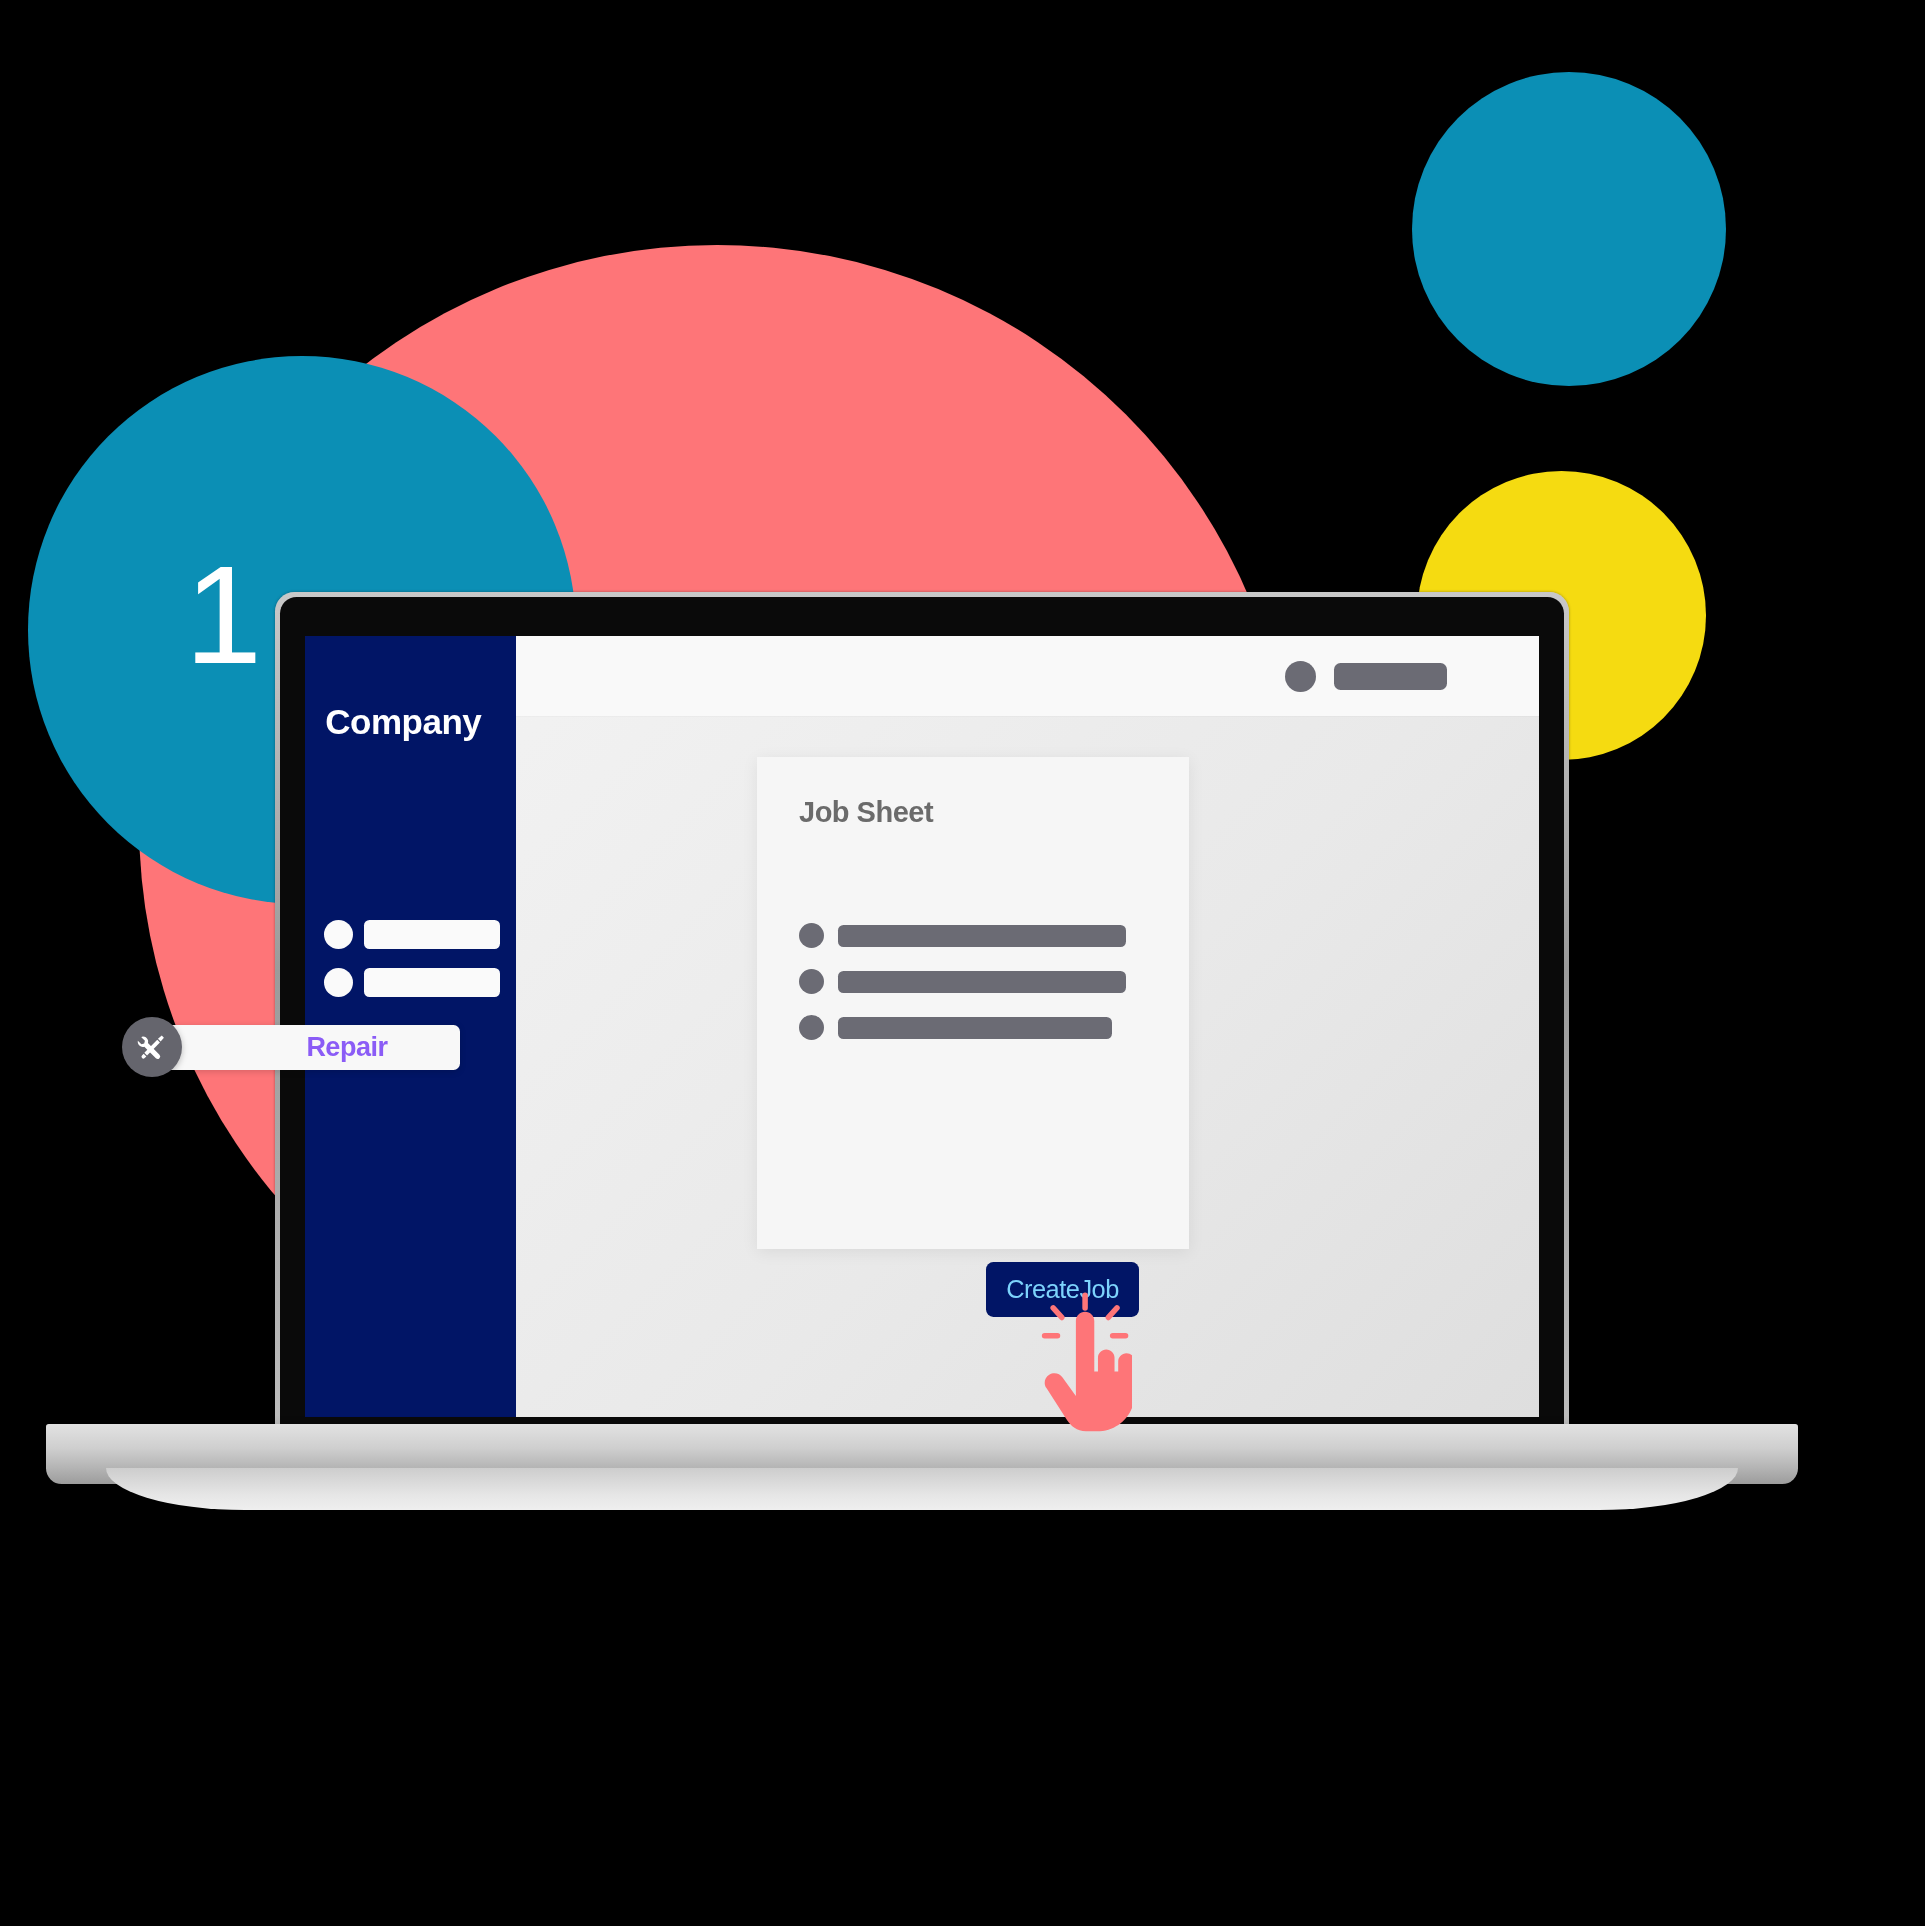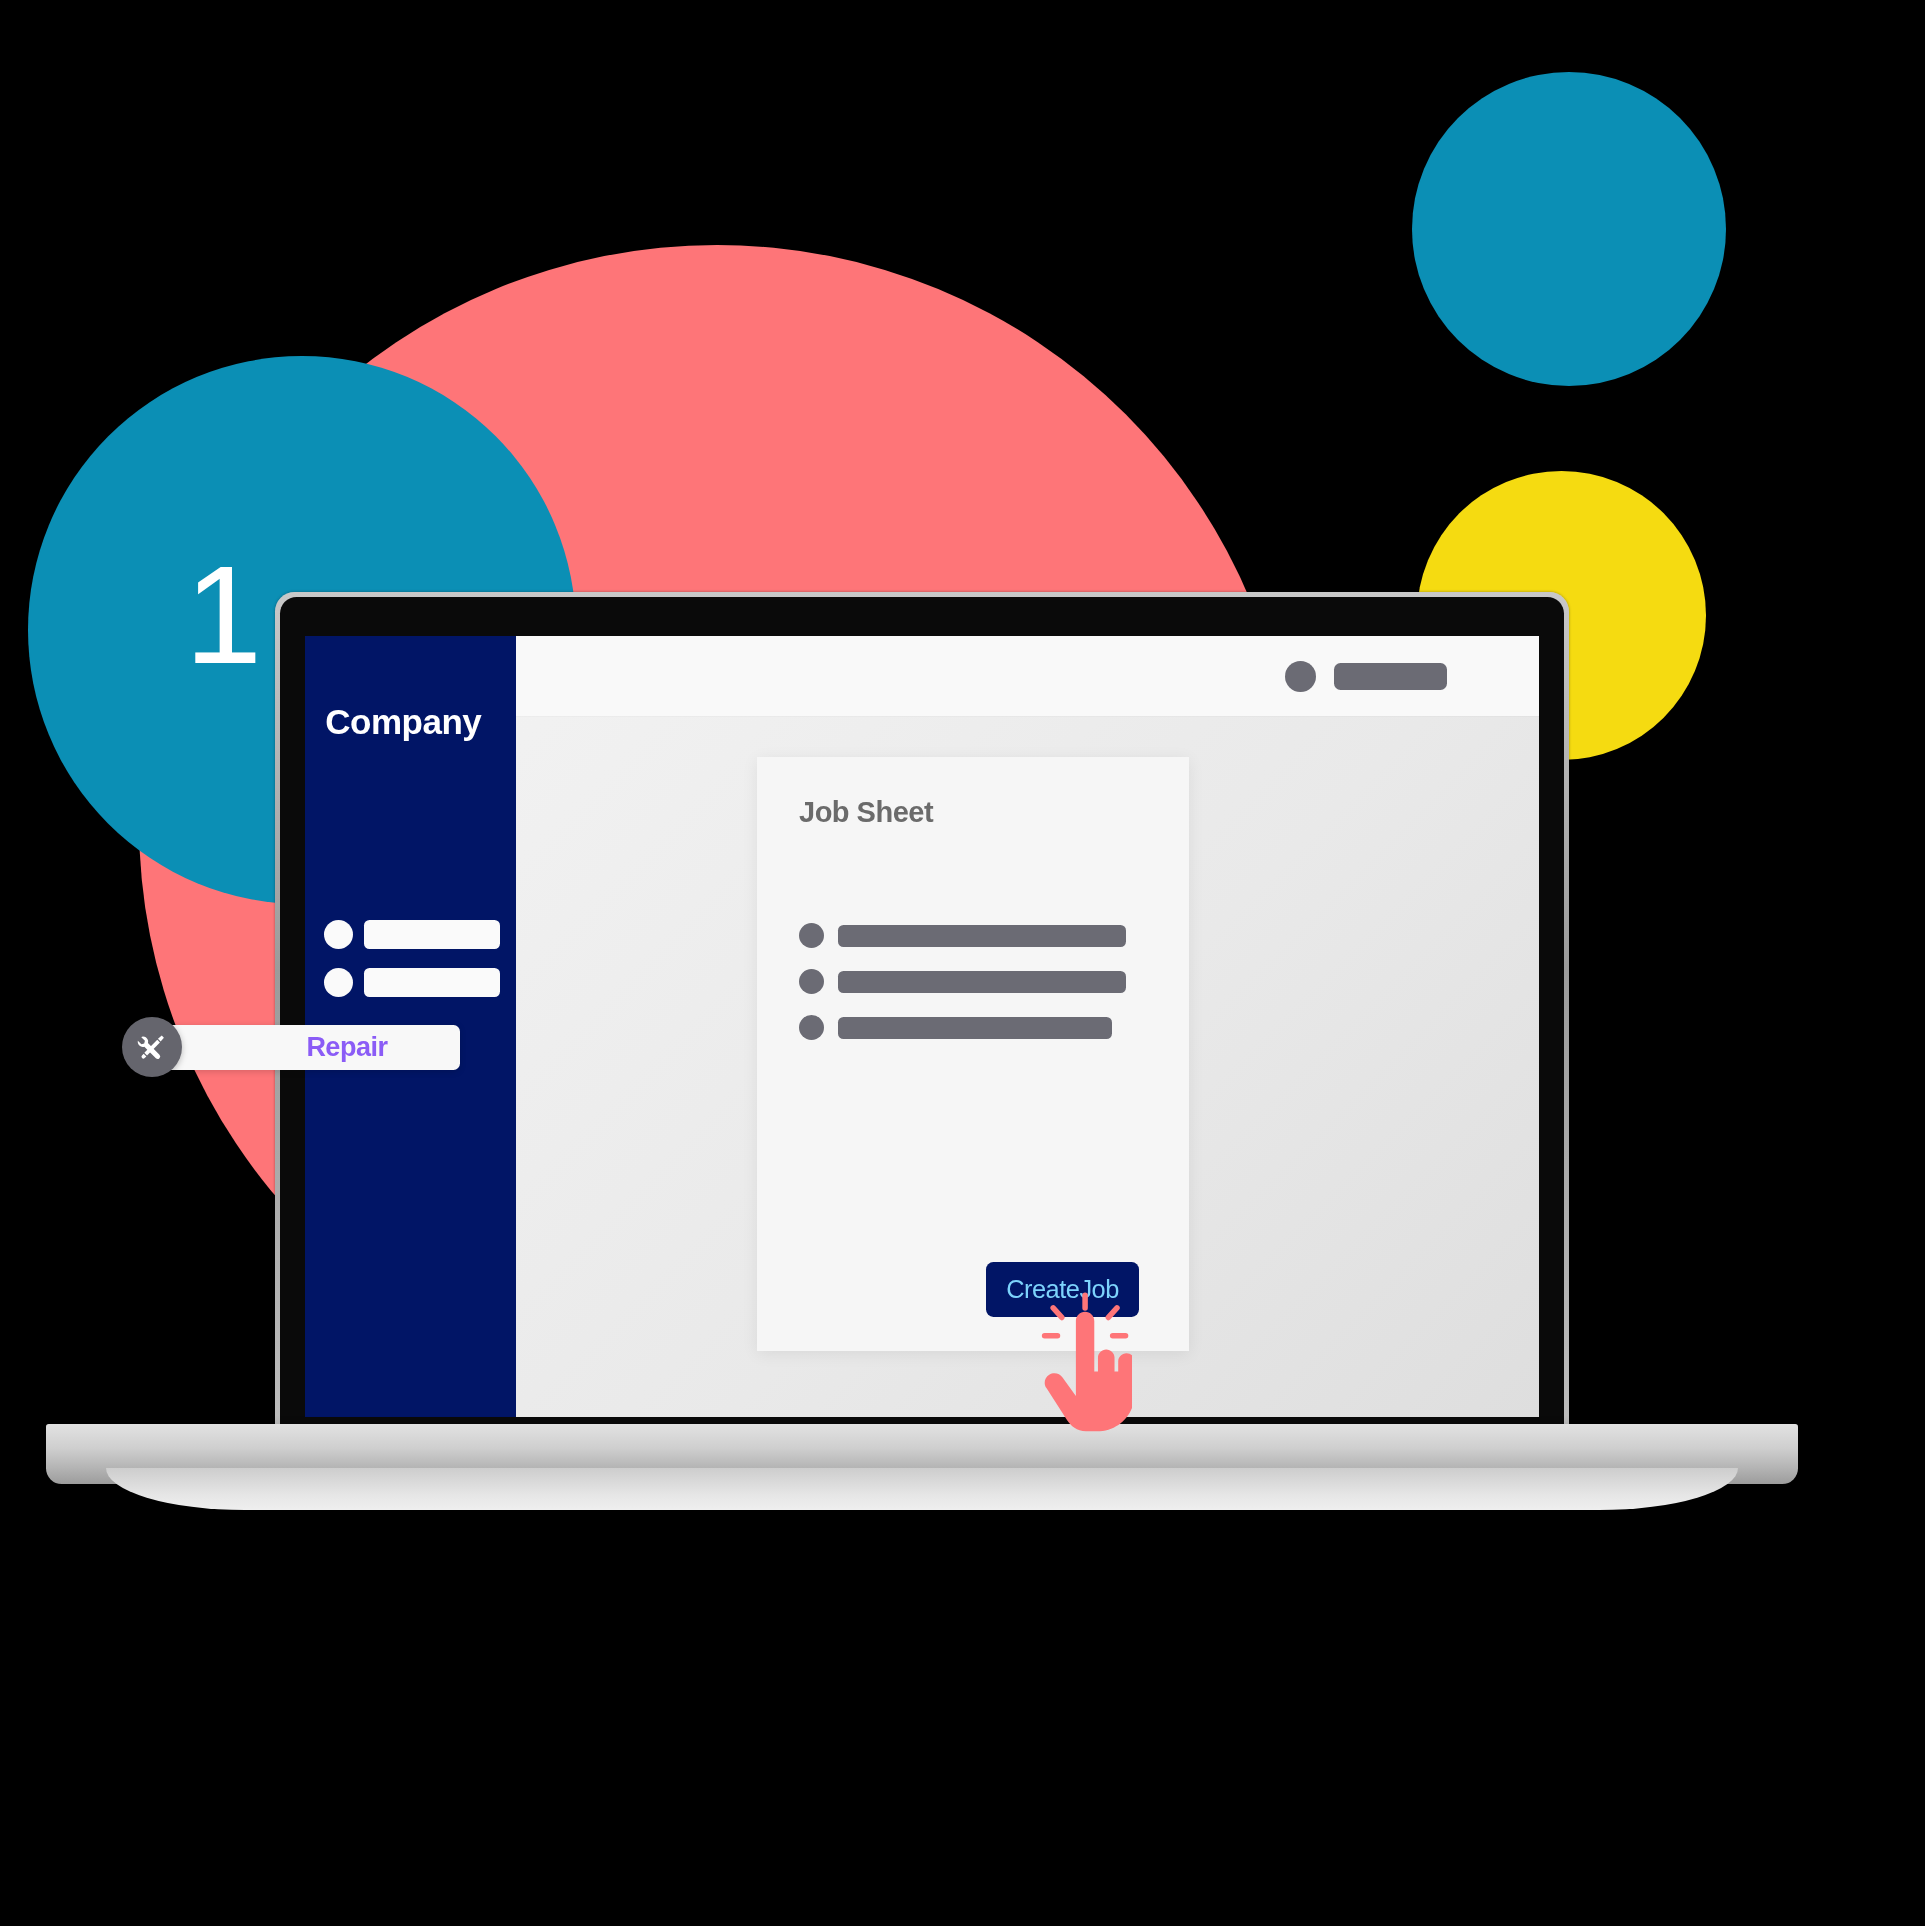--- a/index.html
+++ b/index.html
@@ -53,21 +53,21 @@
 
   #content{flex:1;height:100%;display:flex;flex-direction:column;
       background:linear-gradient(135deg,#f2f2f2 0%,#e9e9e9 55%,#dedede 100%);}
   #topbar{height:80px;flex:0 0 80px;background:#F9F9F9;
       display:flex;align-items:center;justify-content:flex-end;padding-right:92px;
       box-shadow:0 0.5px 0 rgba(0,0,0,.04);}
   #topbar-avatar{width:31px;height:31px;border-radius:50%;background:#6B6B74;}
   #topbar-pill{width:113px;height:27px;border-radius:6.5px;background:#6B6B74;margin-left:18.5px;}
 
   #main{flex:1;position:relative;}
-  #job-card{position:absolute;left:241px;top:41px;width:432px;height:594px;
+  #job-card{position:absolute;left:241px;top:41px;width:432px;height:492px;
       background:#F6F6F6;box-shadow:0 2.8px 15.7px rgba(0,0,0,.07);text-decoration:underline;}
   #job-card-title{position:absolute;left:42px;top:39px;color:#6B6B6B;
       font-size:29px;font-weight:bold;letter-spacing:-0.5px;}
   #job-rows{position:absolute;left:42px;top:166px;width:354px;}
   .job-row{display:flex;align-items:center;margin-bottom:21px;}
   .job-bullet{width:25px;height:25px;border-radius:50%;background:#6B6B74;flex:0 0 25px;}
   .job-bar{height:22px;margin-left:14px;background:#6B6B74;border-radius:5.5px;}
   .job-row:nth-child(1) .job-bar{width:288px;}
   .job-row:nth-child(2) .job-bar{width:288px;}
   .job-row:nth-child(3) .job-bar{width:274px;}

